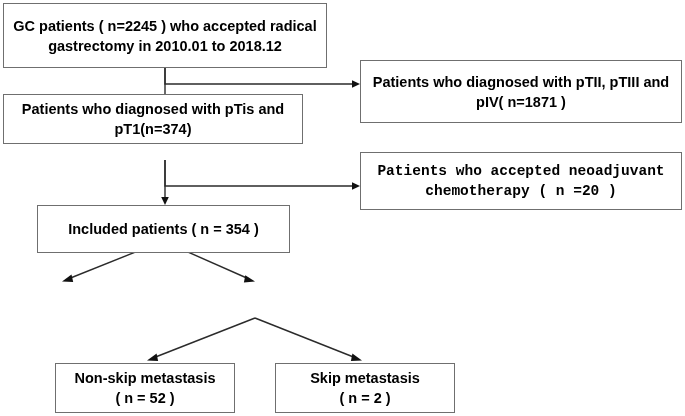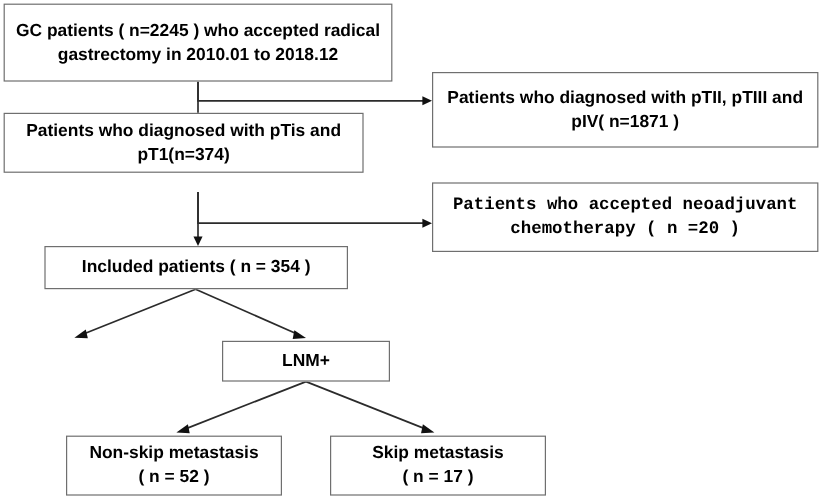--- a/index.html
+++ b/index.html
@@ -115,32 +115,29 @@
   <div class="node" style="left:3px; top:94px; width:300px; height:50px;">
     <span class="node-text">Patients who diagnosed with pTis and
 pT1(n=374)</span>
   </div>
 
   <div class="node" style="left:360px; top:152px; width:322px; height:58px;font-family:Liberation Mono, monospace;">
     <span class="node-text">Patients who accepted neoadjuvant
 chemotherapy ( n =20 )</span>
   </div>
 
-  <div class="node" style="left:37px; top:205px; width:253px; height:36px;">
+  <div class="node" style="left:37px; top:205px; width:253px; height:48px;">
     <span class="node-text">Included patients ( n = 354 )</span>
   </div>
 
 
-  <div class="node" style="left:185px; top:284px; width:140px; height:34px;">
-    <span class="node-text">LNM+</span>
-  </div>
 
   <div class="node" style="left:55px; top:363px; width:180px; height:50px;">
     <span class="node-text">Non-skip metastasis
 ( n = 52 )</span>
   </div>
 
   <div class="node" style="left:275px; top:363px; width:180px; height:50px;">
     <span class="node-text">Skip metastasis
-( n = 17 )</span>
+( n = 2 )</span>
   </div>
 
 </div>
 
 </body></html>

